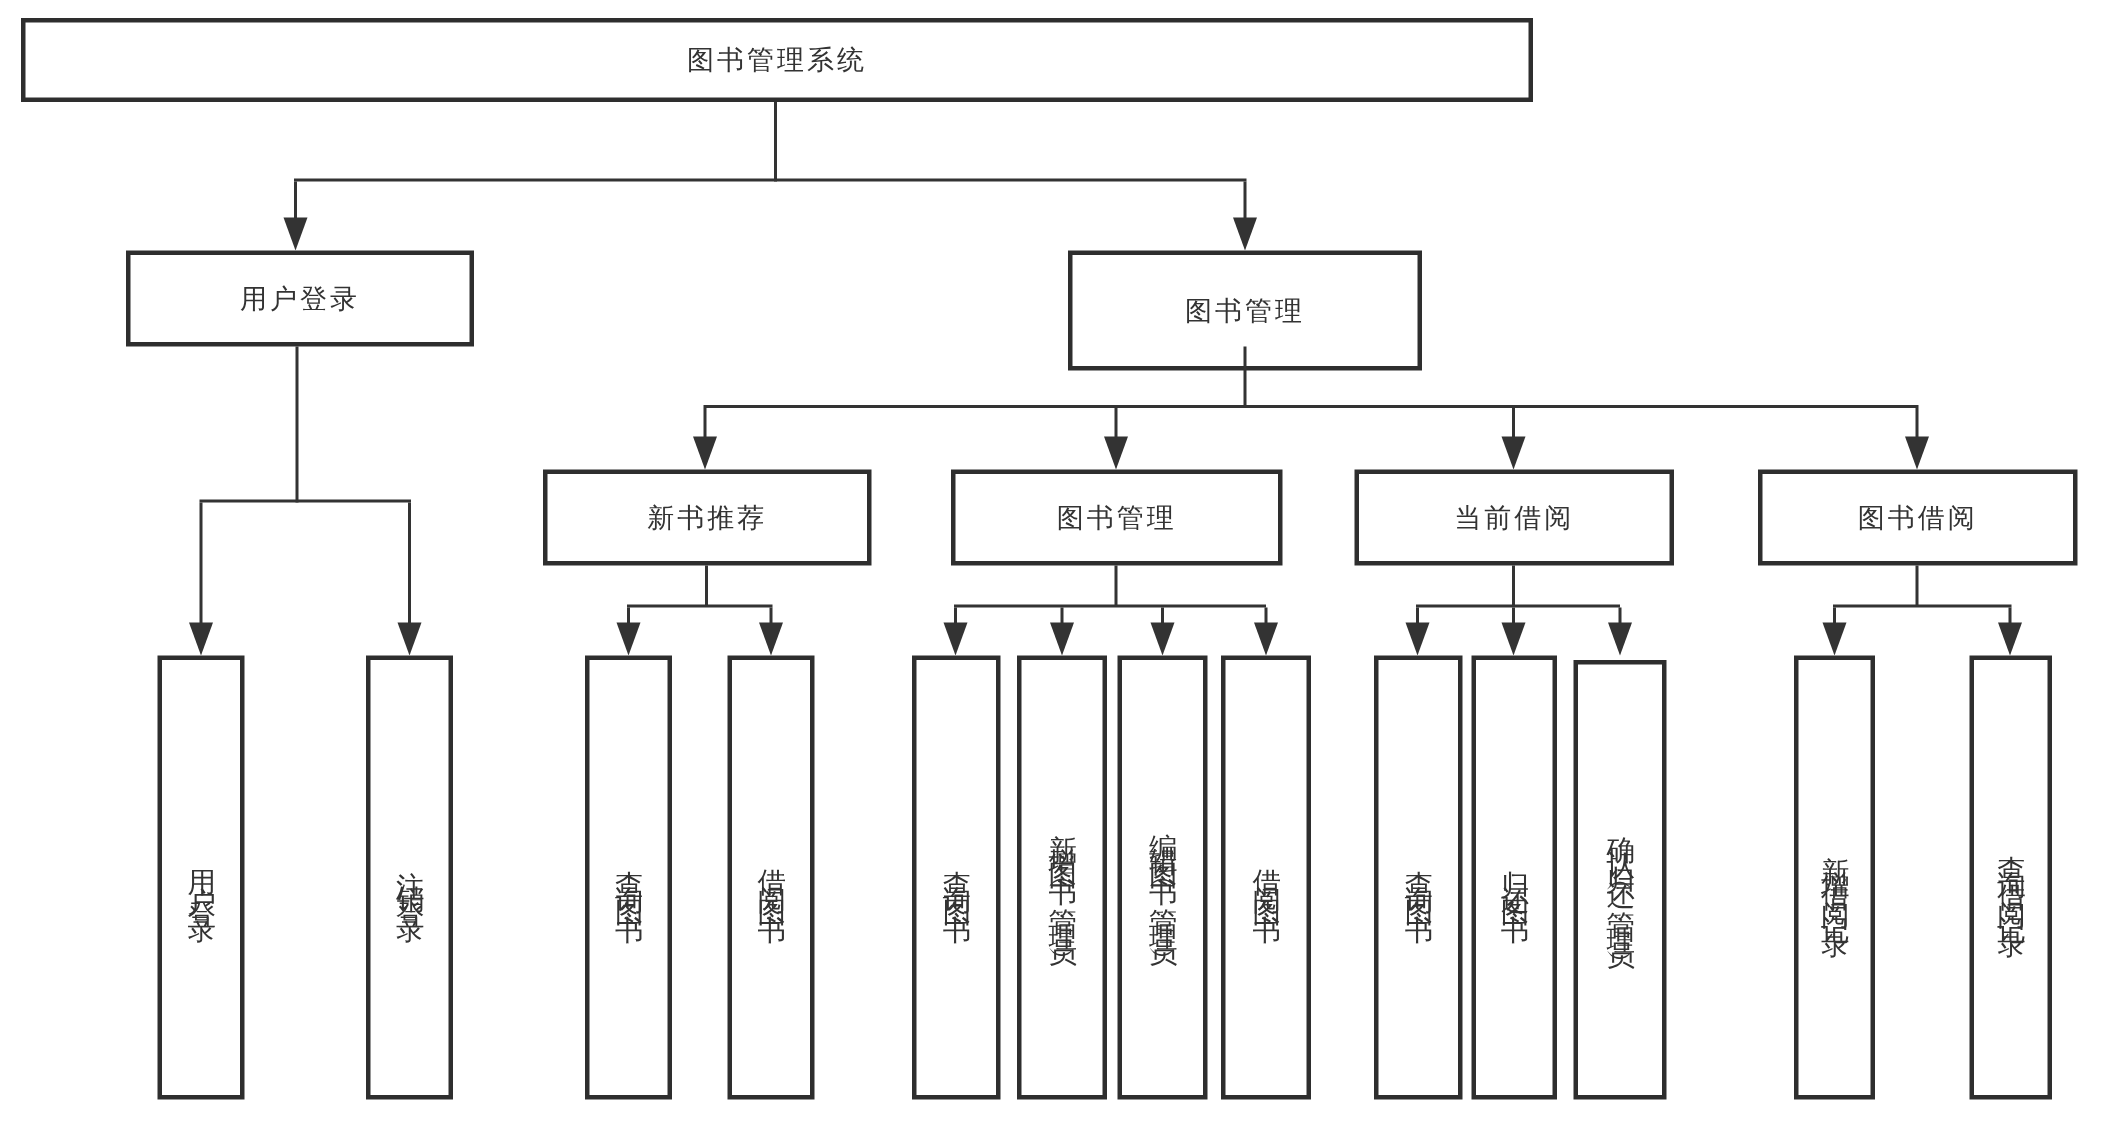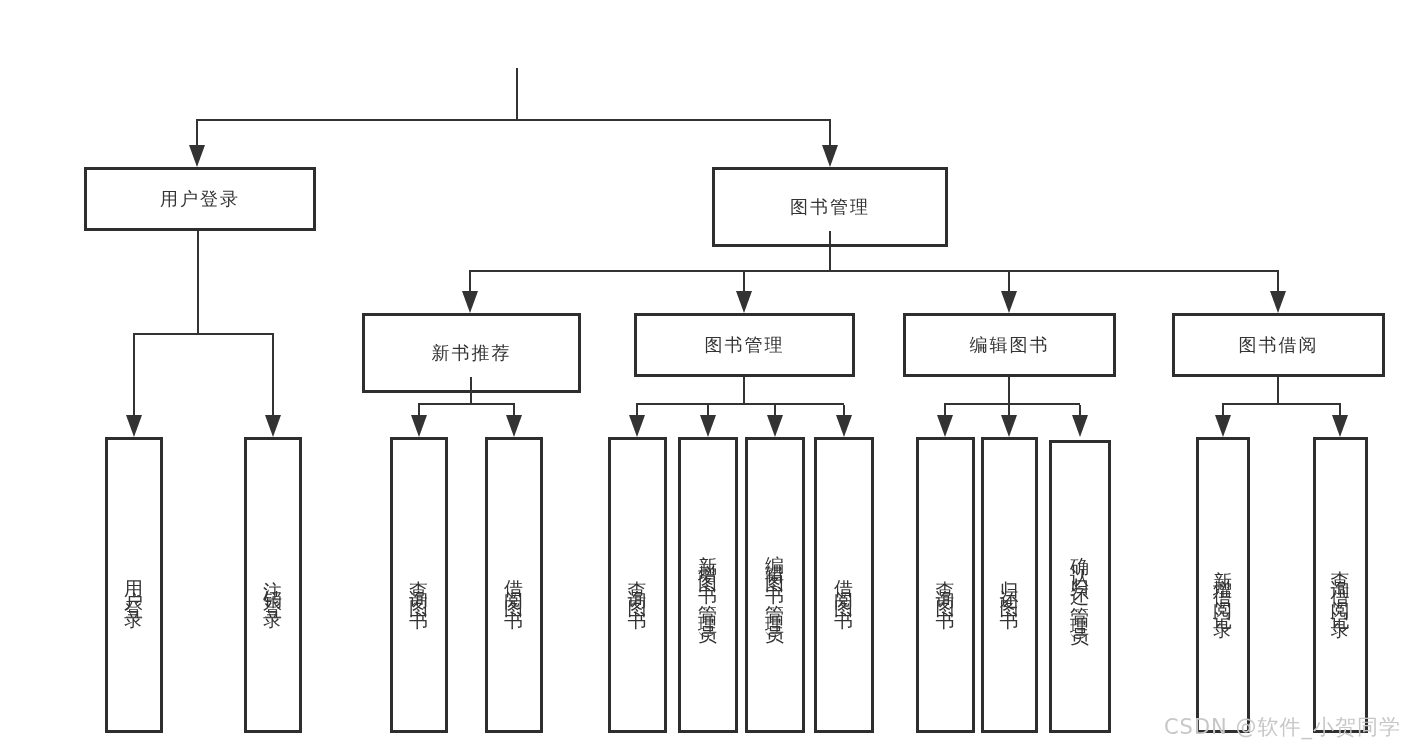--- a/index.html
+++ b/index.html
@@ -54,20 +54,23 @@
     letter-spacing:1px;
     z-index:5;
     font-family:"DejaVu Sans",sans-serif;
   }
 </style>
 </head>
 <body>
 
 <div class="canvas">
 
+  <div class="hbox" style="left:14px;top:12px;width:1008px;height:56px;">
+    <span>图书管理系统</span>
+  </div>
 
   <div class="vline" style="left:516px;top:68px;width:2px;height:53px;"></div>
   <div class="hline" style="left:196px;top:119px;width:635px;height:2px;"></div>
   <div class="vline" style="left:196px;top:121px;width:2px;height:26px;"></div>
   <div class="arrow" style="left:189px;top:145px;"></div>
   <div class="vline" style="left:829px;top:121px;width:2px;height:26px;"></div>
   <div class="arrow" style="left:822px;top:145px;"></div>
 
   <div class="hbox" style="left:84px;top:167px;width:232px;height:64px;">
     <span>用户登录</span>
@@ -87,28 +90,28 @@
   <div class="hline" style="left:469px;top:270px;width:810px;height:2px;"></div>
   <div class="vline" style="left:469px;top:272px;width:2px;height:22px;"></div>
   <div class="arrow" style="left:462px;top:291px;"></div>
   <div class="vline" style="left:743px;top:272px;width:2px;height:22px;"></div>
   <div class="arrow" style="left:736px;top:291px;"></div>
   <div class="vline" style="left:1008px;top:272px;width:2px;height:22px;"></div>
   <div class="arrow" style="left:1001px;top:291px;"></div>
   <div class="vline" style="left:1277px;top:272px;width:2px;height:22px;"></div>
   <div class="arrow" style="left:1270px;top:291px;"></div>
 
-  <div class="hbox" style="left:362px;top:313px;width:219px;height:80px;">
+  <div class="hbox" style="left:362px;top:313px;width:219px;height:64px;">
     <span>新书推荐</span>
   </div>
   <div class="hbox" style="left:634px;top:313px;width:221px;height:64px;">
     <span>图书管理</span>
   </div>
   <div class="hbox" style="left:903px;top:313px;width:213px;height:64px;">
-    <span>编辑图书</span>
+    <span>当前借阅</span>
   </div>
   <div class="hbox" style="left:1172px;top:313px;width:213px;height:64px;">
     <span>图书借阅</span>
   </div>
 
   <div class="vline" style="left:470px;top:377px;width:2px;height:27px;"></div>
   <div class="hline" style="left:418px;top:403px;width:97px;height:2px;"></div>
   <div class="vline" style="left:418px;top:405px;width:2px;height:14px;"></div>
   <div class="arrow" style="left:411px;top:415px;"></div>
   <div class="vline" style="left:513px;top:405px;width:2px;height:14px;"></div>
@@ -178,15 +181,14 @@
     <span>确认归还（管理员）</span>
   </div>
 
   <div class="vbox" style="left:1196px;top:437px;width:54px;height:296px;">
     <span>新增借阅记录</span>
   </div>
   <div class="vbox" style="left:1313px;top:437px;width:55px;height:296px;">
     <span>查询借阅记录</span>
   </div>
 
-  <div class="watermark">CSDN @软件_小贺同学</div>
 
 </div>
 
 </body></html>

